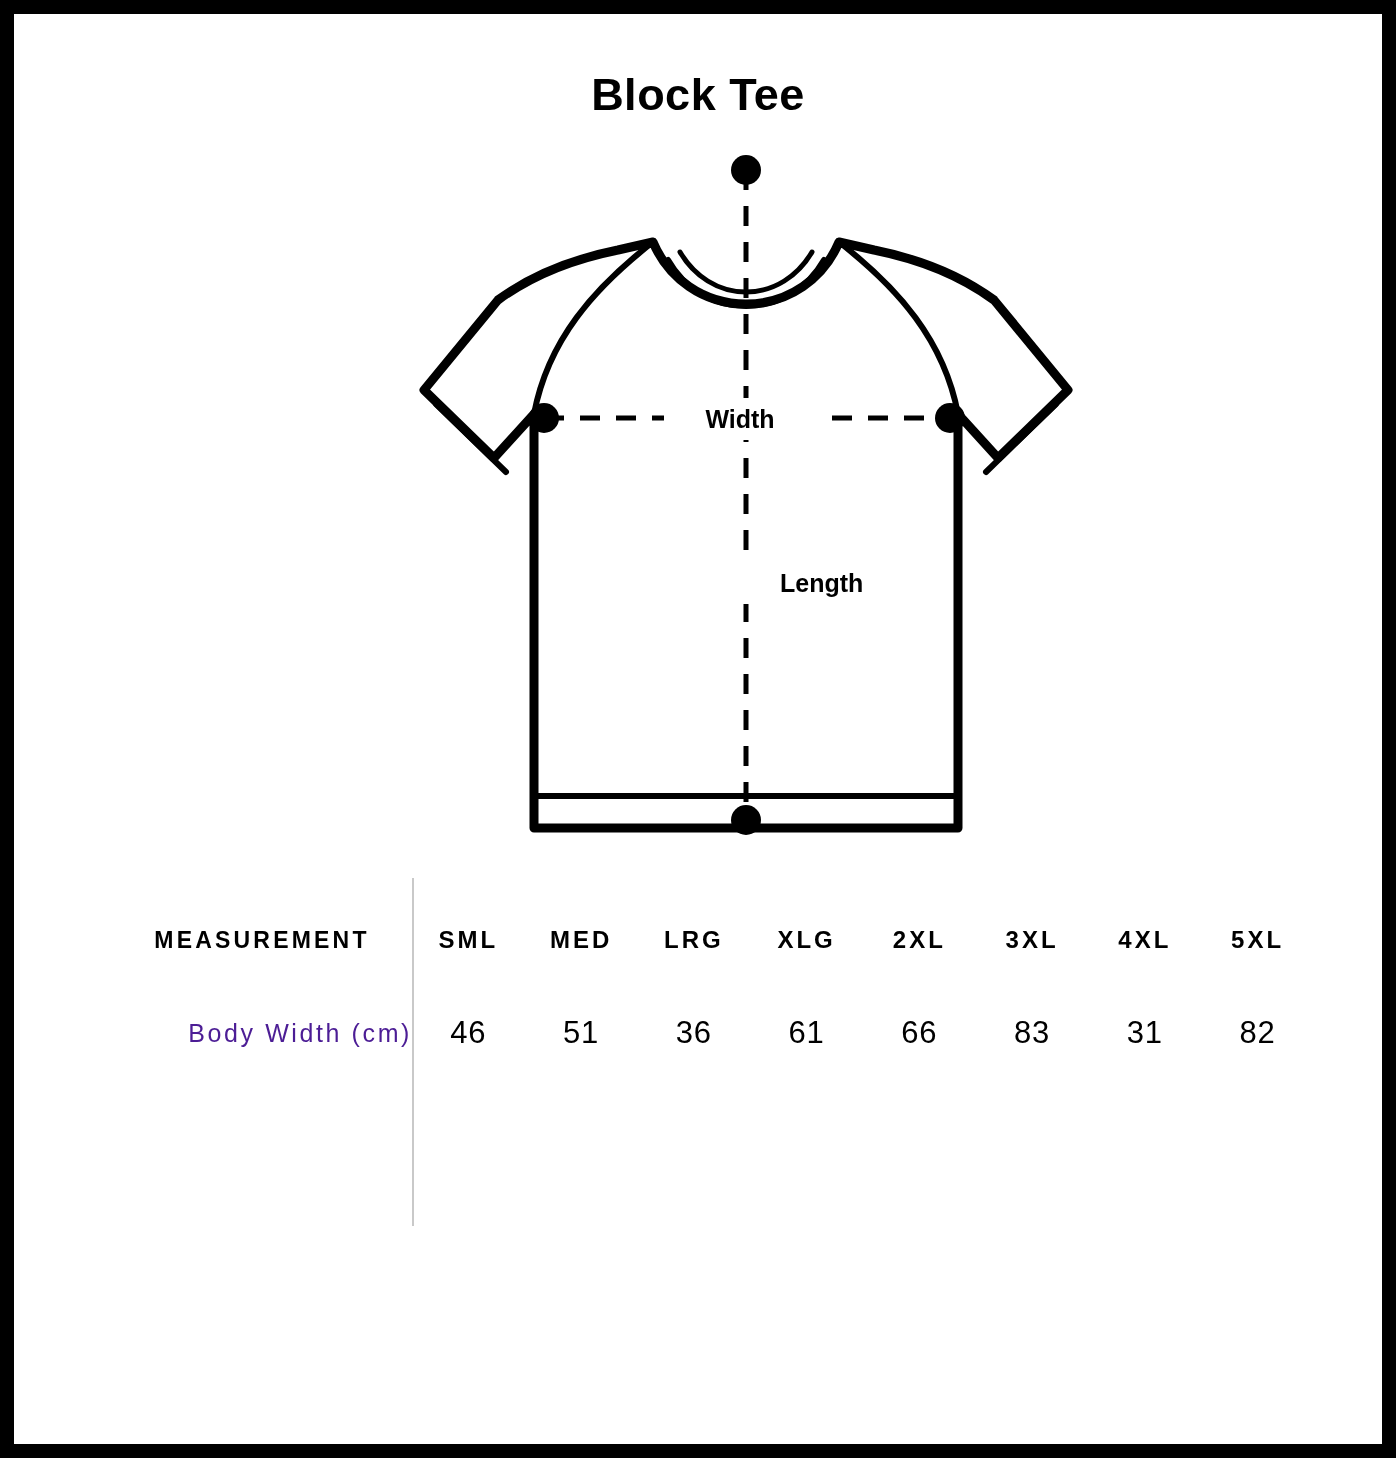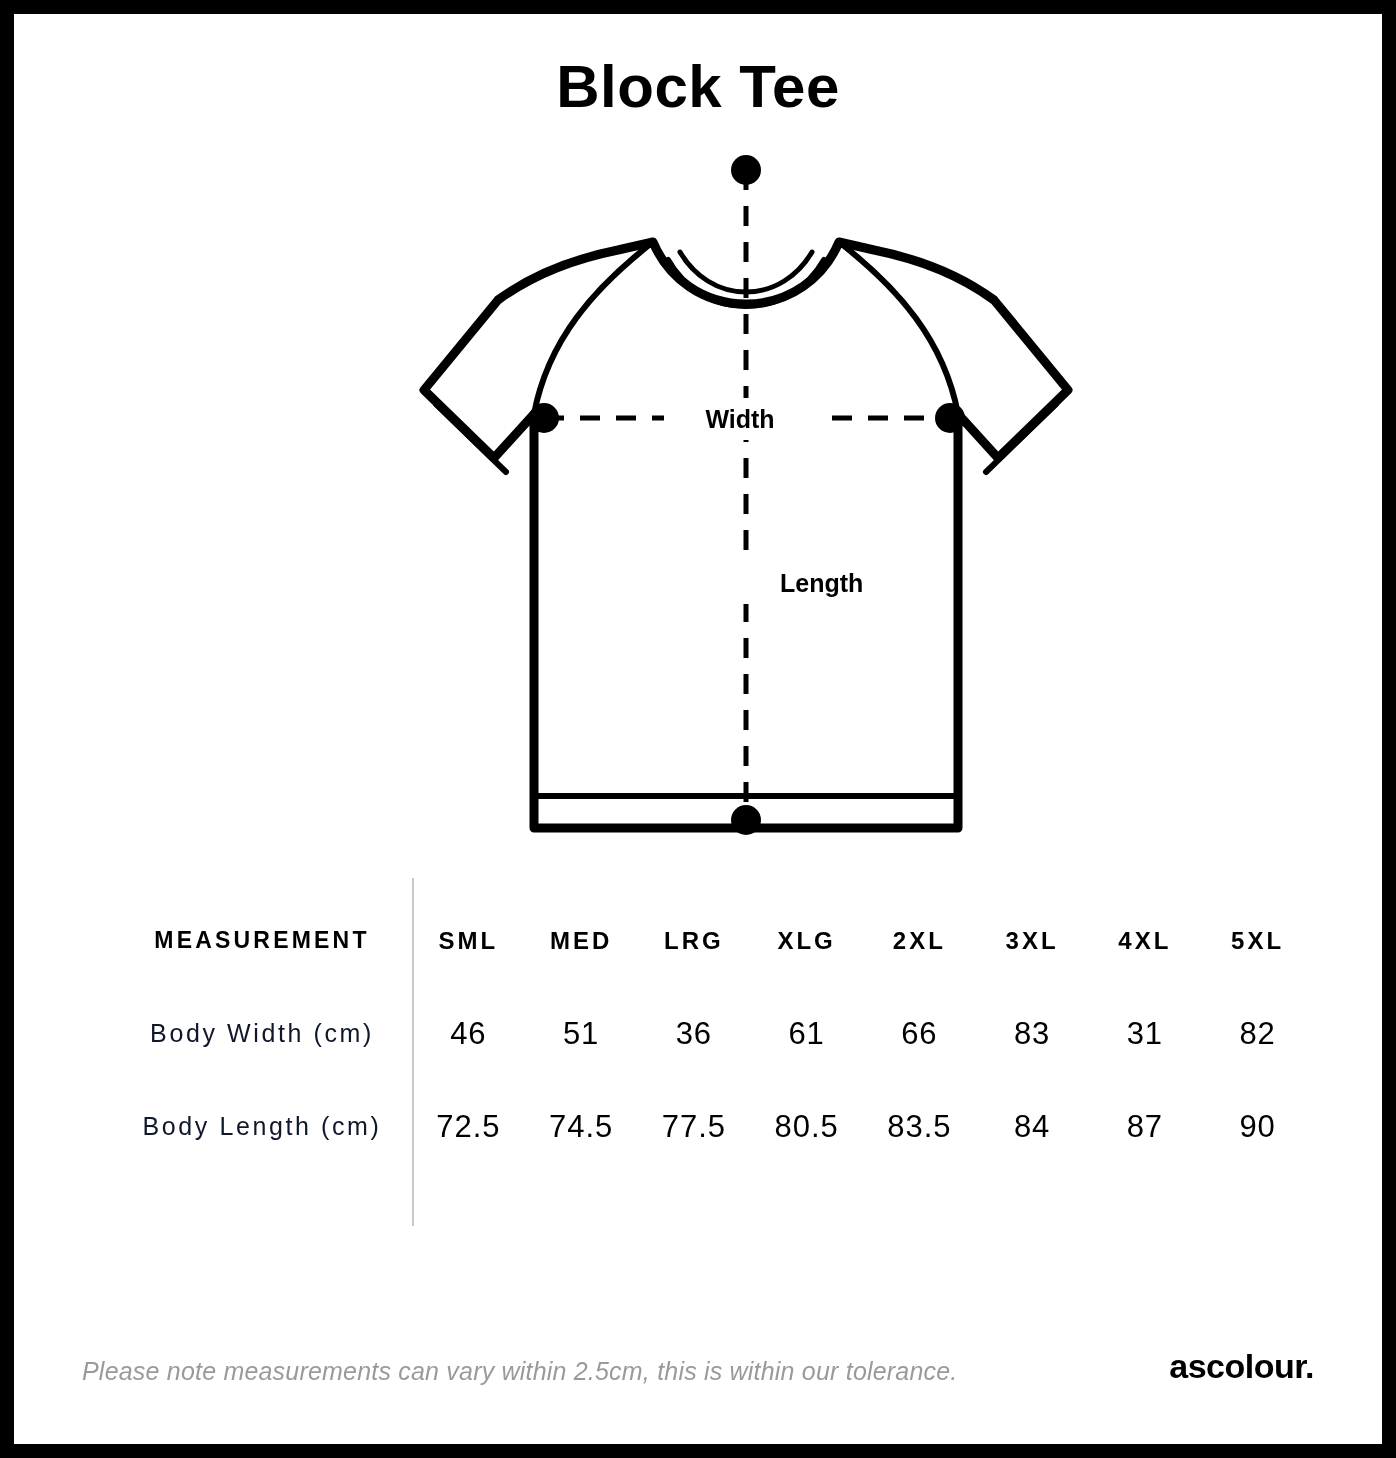--- a/index.html
+++ b/index.html
@@ -21,26 +21,26 @@
   }
   .inner {
     position: relative;
     width: 100%;
     height: 100%;
     box-sizing: border-box;
     padding: 0 68px;
   }
   .title {
     text-align: center;
-    font-size: 60px;
+    font-size: 45px;
     font-weight: bold;
     letter-spacing: 0.5px;
     color: #000000;
     margin: 0;
-    padding-top: 40px;
+    padding-top: 56px;
     line-height: 1.1;
   }
   .diagram-wrap {
     position: relative;
     width: 100%;
     height: 760px;
     margin-top: 8px;
     text-decoration: underline;
   }
   .diagram-wrap svg {
@@ -82,22 +82,22 @@
   th.size-head {
     font-size: 24px;
     font-weight: bold;
     letter-spacing: 3px;
     color: #000000;
     text-align: center;
   }
   td.meas-name {
     font-size: 25px;
     letter-spacing: 2.6px;
-    color: #0f172a;
-    text-align: center;
+    color: #4c1d95;
+    text-align: right;
     white-space: nowrap;
   }
   td.val {
     font-size: 31px;
     color: #000000;
     text-align: center;
     letter-spacing: 1px;
   }
   .vrule {
     position: absolute;
@@ -212,34 +212,19 @@
             <td class="meas-name">Body Width (cm)</td>
             <td class="val">46</td>
             <td class="val">51</td>
             <td class="val">36</td>
             <td class="val">61</td>
             <td class="val">66</td>
             <td class="val">83</td>
             <td class="val">31</td>
             <td class="val">82</td>
           </tr>
-          <tr>
-            <td class="meas-name">Body Length (cm)</td>
-            <td class="val">72.5</td>
-            <td class="val">74.5</td>
-            <td class="val">77.5</td>
-            <td class="val">80.5</td>
-            <td class="val">83.5</td>
-            <td class="val">84</td>
-            <td class="val">87</td>
-            <td class="val">90</td>
-          </tr>
         </tbody>
       </table>
     </div>
 
-    <div class="footer">
-      <div class="note">Please note measurements can vary within 2.5cm, this is within our tolerance.</div>
-      <div class="brand">ascolour.</div>
-    </div>
 
   </div>
 </div>
 
 </body></html>

